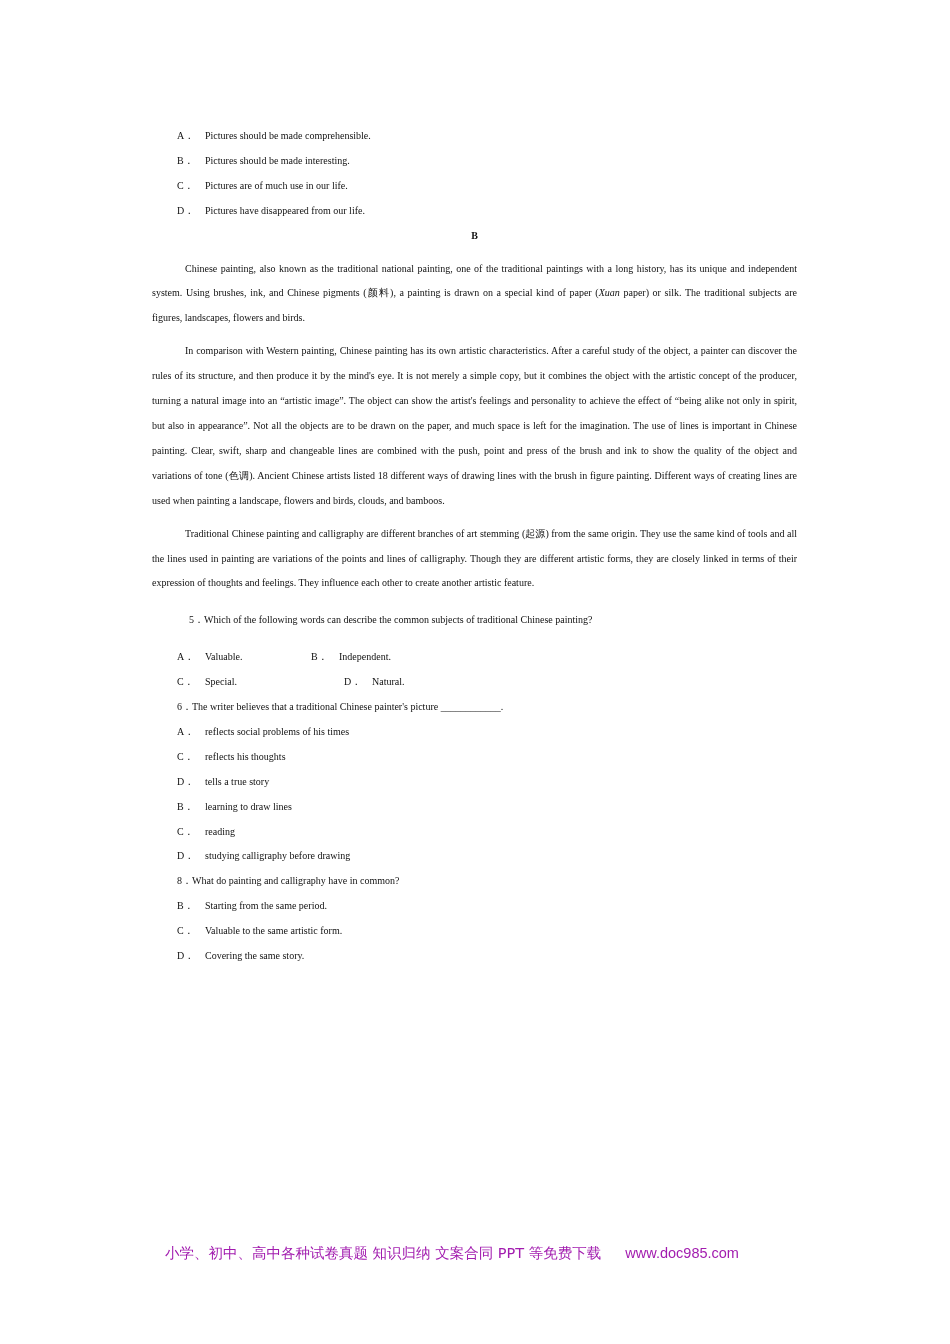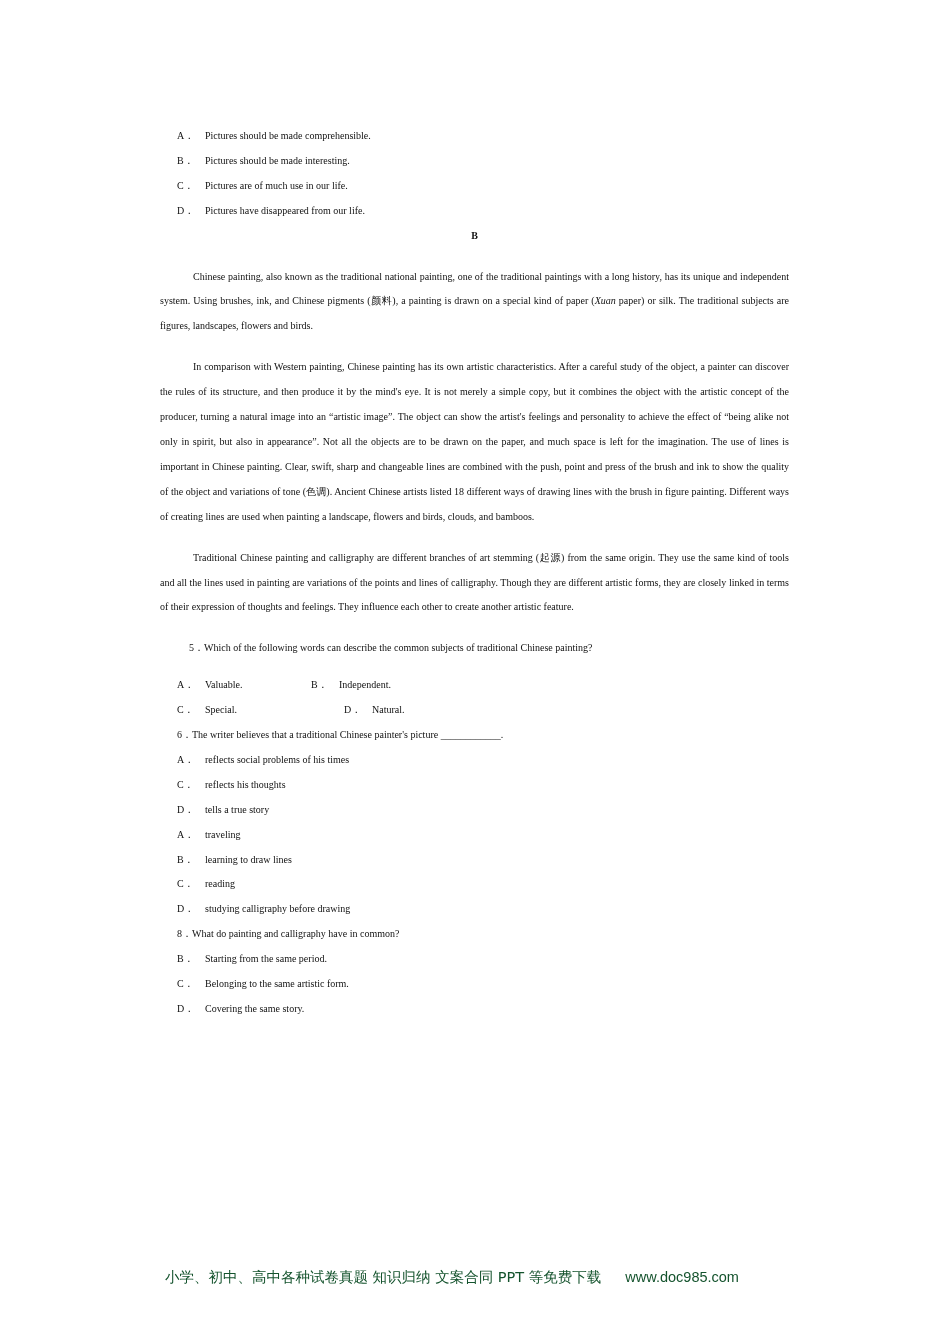--- a/index.html
+++ b/index.html
@@ -31,21 +31,21 @@
       padding-left: 33px;
     }
     .heading {
       text-align: center;
       font-weight: bold;
     }
     .para {
       text-align: justify;
       text-align-last: left;
       text-indent: 33px;
-      margin: 16px;
+      margin: 8px;
     }
     .q {
       padding-left: 33px;
     }
     .q-wrap {
       text-align: justify;
       text-indent: 33px;
       margin: 12px;
     }
     .label {
@@ -57,23 +57,22 @@
     }
     .italic {
       font-style: italic;
     }
     .footer {
       position: absolute;
       left: 165px;
       top: 1244px;
       font-family: "DejaVu Sans", "Liberation Sans", sans-serif;
       font-size: 14.5px;
-      color: #14532d;
+      color: #a21caf;
       white-space: nowrap;
-      margin-top: 24px;
     }
     .footer .url {
       margin-left: 24px;
       font-family: "Liberation Sans", "DejaVu Sans", sans-serif;
     }
   </style>
 </head>
 <body>
 
 <div class="page">
@@ -102,30 +101,29 @@
   </div>
 
   <div>
     <span class="line q"><span>6．</span><span>The writer believes that a traditional Chinese painter's picture ____________.</span></span>
     <span class="line opt"><span class="label">A．</span><span>reflects social problems of his times</span></span>
     <span class="line opt"><span class="label">C．</span><span>reflects his thoughts</span></span>
     <span class="line opt"><span class="label">D．</span><span>tells a true story</span></span>
   </div>
 
   <div>
-    <span class="line opt"><span class="label">A．</span><span>traveling</span></span>
     <span class="line opt"><span class="label">B．</span><span>learning to draw lines</span></span>
     <span class="line opt"><span class="label">C．</span><span>reading</span></span>
     <span class="line opt"><span class="label">D．</span><span>studying calligraphy before drawing</span></span>
   </div>
 
   <div>
     <span class="line q"><span>8．</span><span>What do painting and calligraphy have in common?</span></span>
     <span class="line opt"><span class="label">B．</span><span>Starting from the same period.</span></span>
-    <span class="line opt"><span class="label">C．</span><span>Belonging to the same artistic form.</span></span>
+    <span class="line opt"><span class="label">C．</span><span>Valuable to the same artistic form.</span></span>
     <span class="line opt"><span class="label">D．</span><span>Covering the same story.</span></span>
   </div>
 
 </div>
 
 <div class="footer">
   <span>小学、初中、高中各种试卷真题  知识归纳  文案合同  PPT 等免费下载</span><span class="url">www.doc985.com</span>
 </div>
 
 </body></html>

